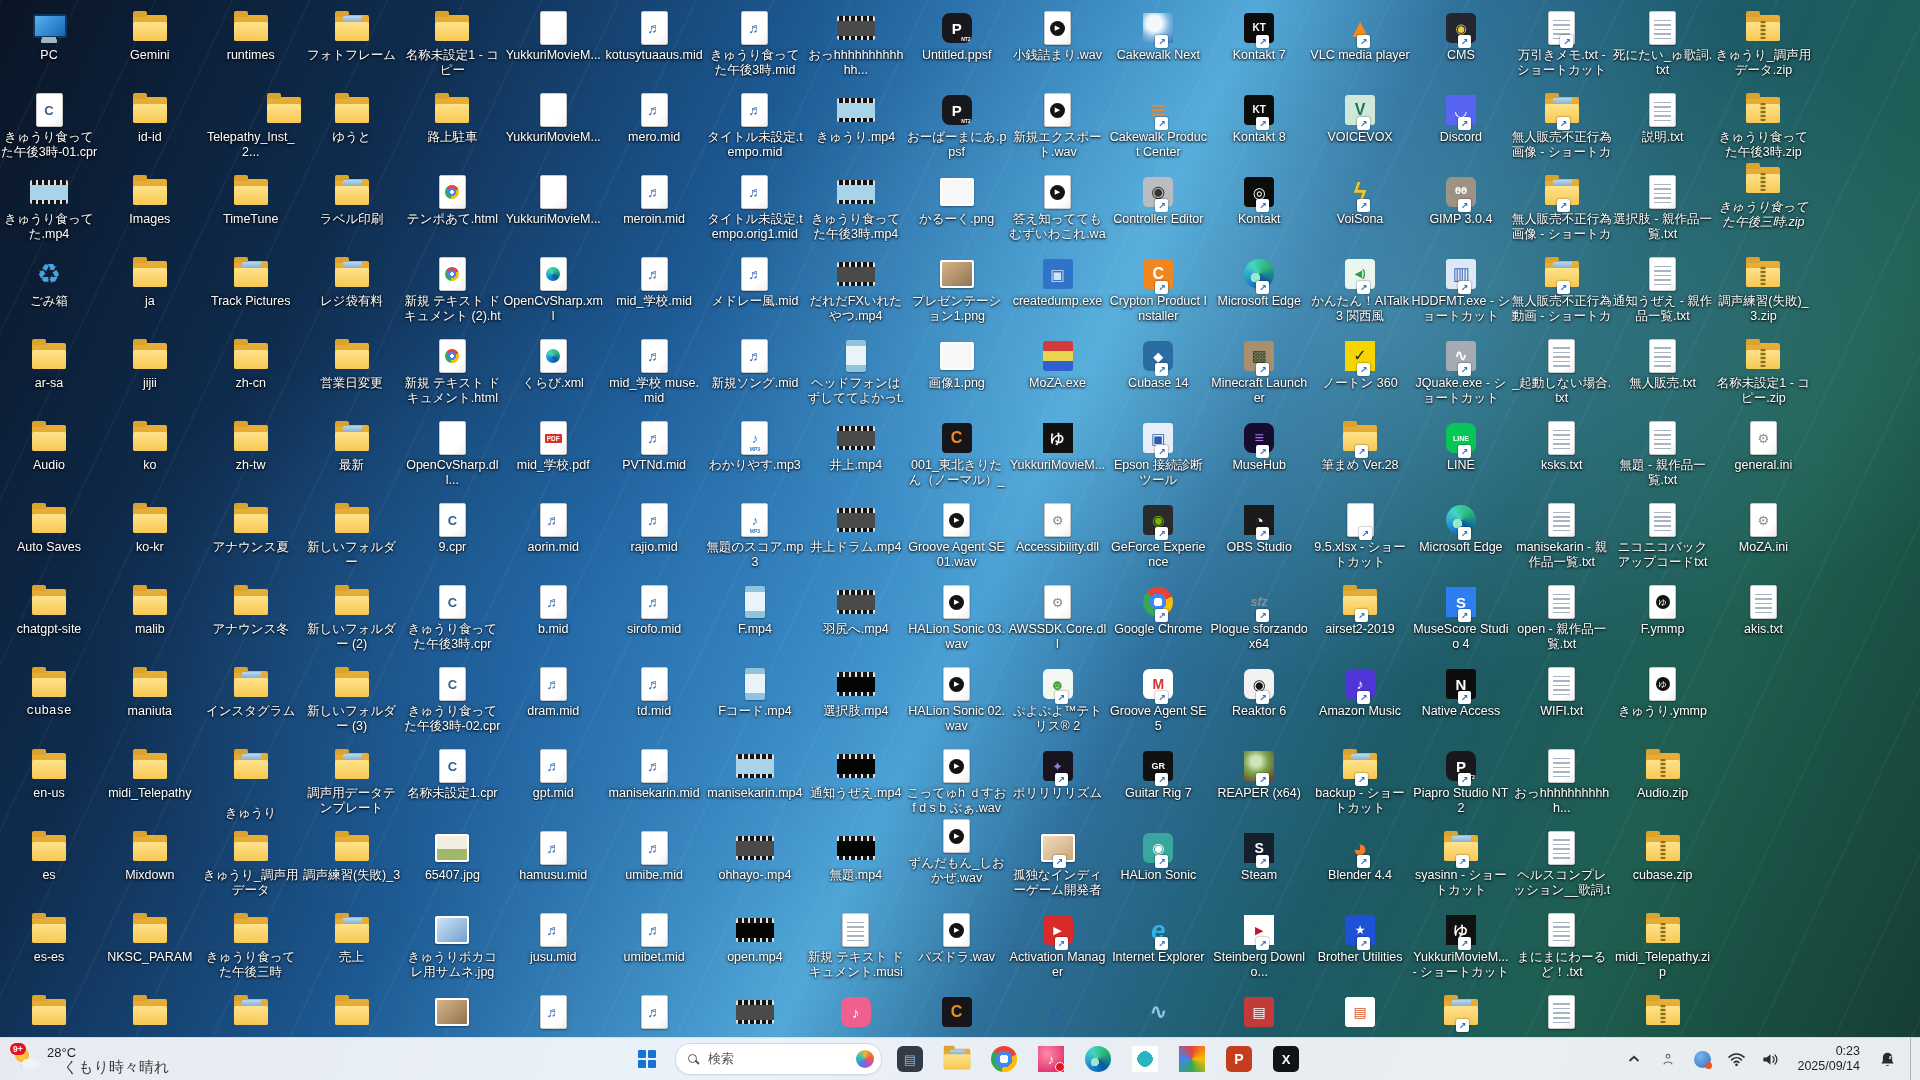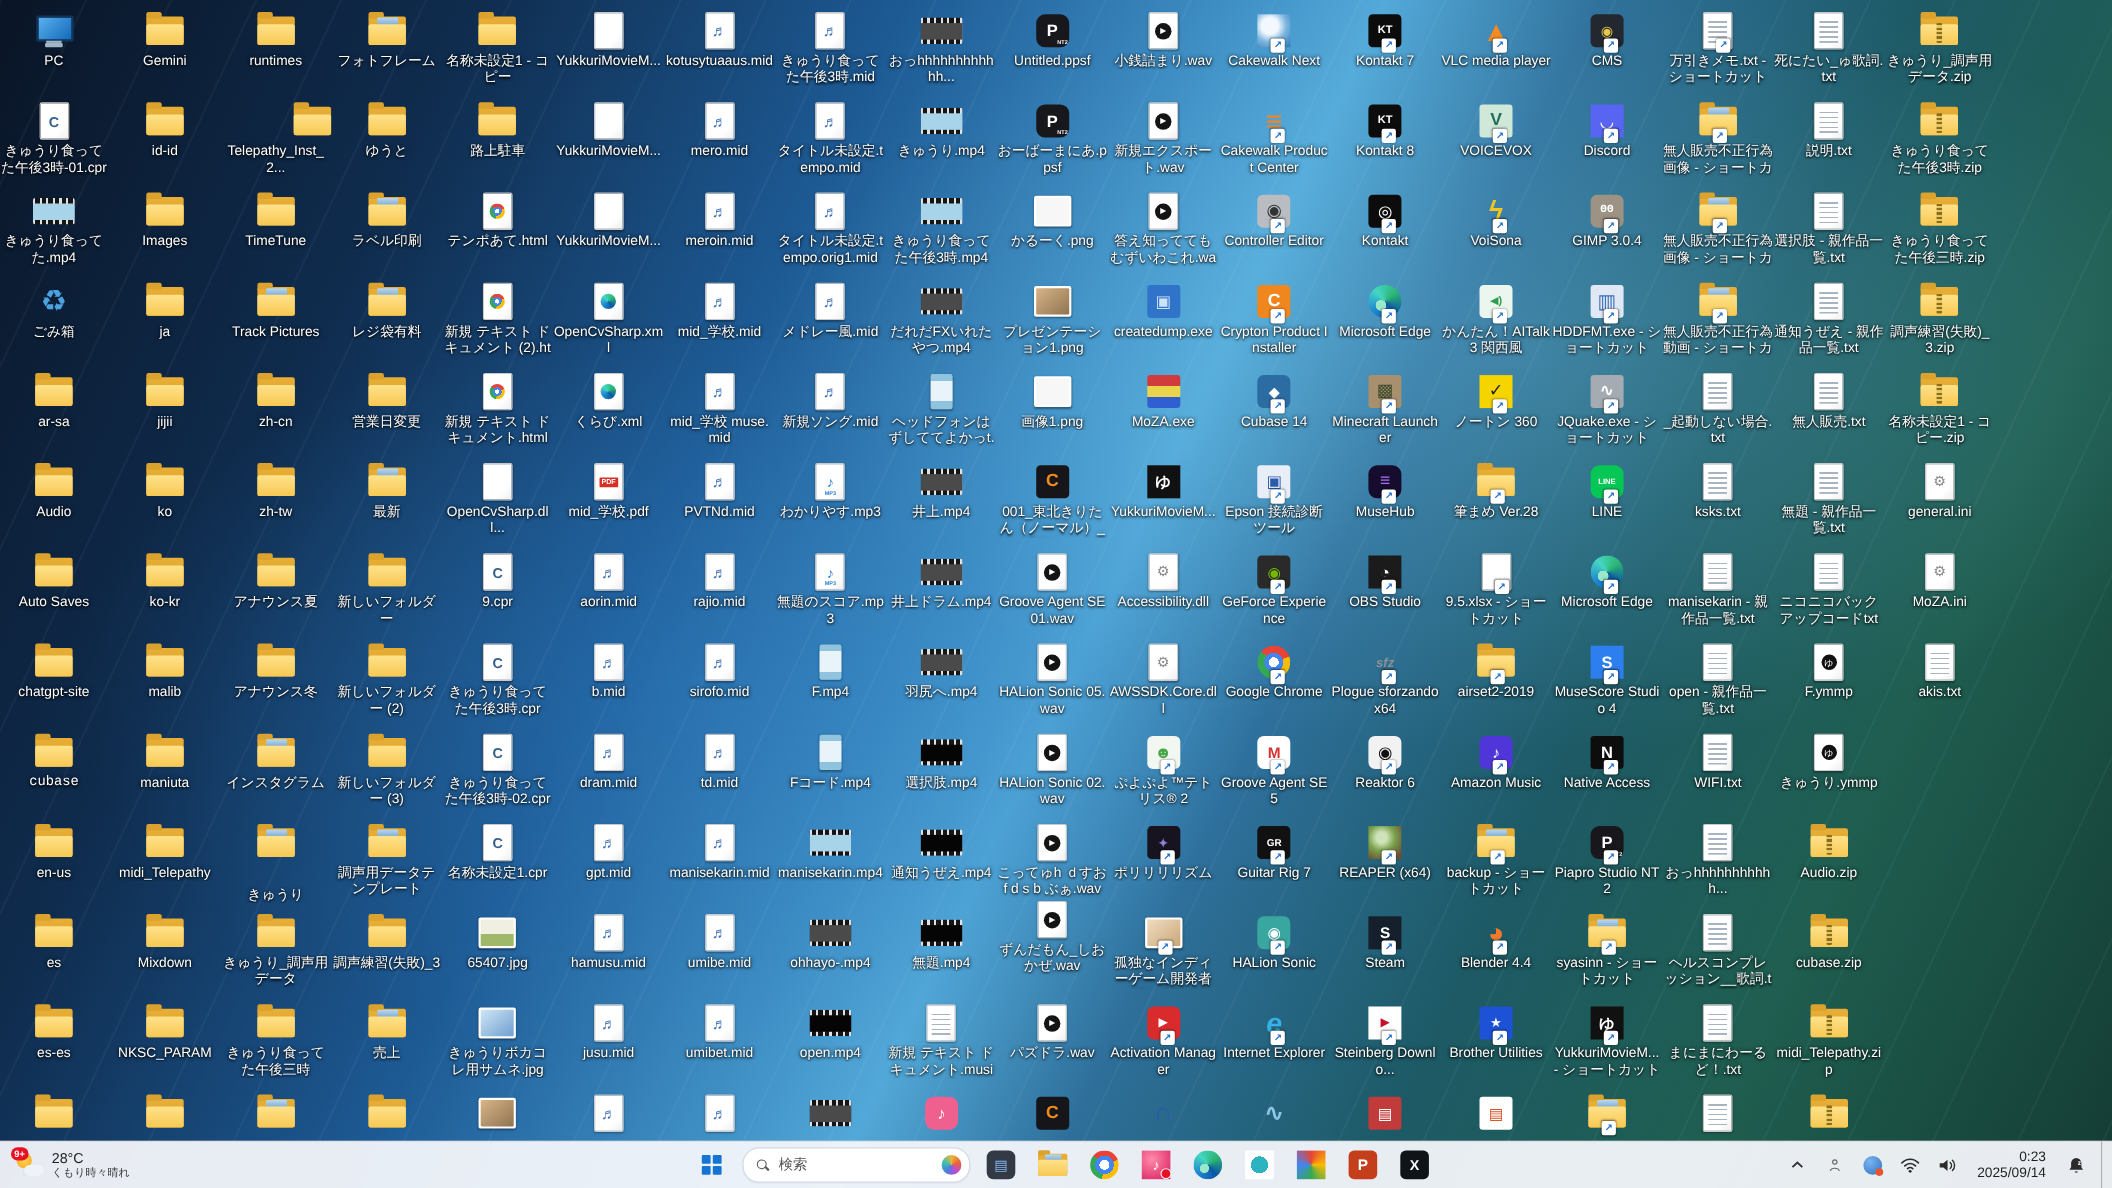--- a/index.html
+++ b/index.html
@@ -59,21 +59,21 @@
     color:#1e6fd0;font-size:9px;font-weight:bold;display:flex;align-items:center;justify-content:center;font-style:normal;z-index:5;}
   
   #taskbar{position:absolute;left:0;right:0;bottom:0;height:42px;background:rgba(243,246,250,.95);
     border-top:1px solid rgba(0,0,0,.08);z-index:10;color:#1f1f1f;}
   #weather{position:absolute;left:6px;top:0;bottom:0;display:flex;align-items:center;gap:7px;padding:0 8px;cursor:pointer;}
   .wicon{width:26px;height:24px;position:relative;}
   .wicon::before{content:'';position:absolute;left:1px;top:1px;width:14px;height:14px;border-radius:50%;background:radial-gradient(circle,#ffd34d,#f5a623);}
   .wicon::after{content:'';position:absolute;right:0;bottom:2px;width:18px;height:10px;border-radius:8px;background:#eef3f8;box-shadow:-4px 2px 0 -2px #dfe8f0;}
   .wbadge{position:absolute;left:-4px;top:-4px;background:#e81123;color:#fff;font-size:8.5px;font-weight:bold;border-radius:8px;padding:1px 3px;z-index:2;}
   .wtemp{font-size:13px;line-height:15px;}
-  .wcond{font-size:10px;line-height:13px;color:#3c3c3c;}
+  .wcond{font-size:15px;line-height:13px;color:#3c3c3c;margin-left:16px;}
   #center{position:absolute;left:628px;top:0;bottom:0;display:flex;align-items:center;gap:9px;}
   .tbtn{width:38px;height:36px;display:flex;align-items:center;justify-content:center;border-radius:5px;position:relative;cursor:pointer;}
   .winlogo{display:grid;grid-template-columns:8px 8px;grid-gap:2px;}
   .winlogo b{background:#1374d6;width:8px;height:8px;border-radius:1px;}
   #searchpill{width:205px;height:30px;border-radius:15px;background:#fff;border:1px solid #d4dae2;display:flex;align-items:center;cursor:pointer;box-shadow:0 1px 2px rgba(0,0,0,.06);}
   .mag{width:11px;height:11px;position:relative;margin:0 9px 0 12px;}
   .mag::before{content:'';position:absolute;left:0;top:0;width:7px;height:7px;border:1.8px solid #5a5a5a;border-radius:50%;}
   .mag::after{content:'';position:absolute;right:0;bottom:0;width:5px;height:1.8px;background:#5a5a5a;transform:rotate(45deg);transform-origin:right;}
   .searchtext{font-size:13px;color:#555;flex:1;}
   .copilot{width:18px;height:18px;border-radius:50%;margin-right:7px;
@@ -452,21 +452,21 @@
         <i class="sc">↗</i>
       </div>
       <div class="lbl">無人販売不正行為画像 - ショートカット</div>
     </div>
     <div class="dicon" style="left: 1612.6px; top: 174px;">
       <div class="ibx">
         <span class="ic-page lines"></span>
       </div>
       <div class="lbl">選択肢 - 親作品一覧.txt</div>
     </div>
-    <div class="dicon" style="left: 1713.45px; top: 174px;">
+    <div class="dicon" style="left: 1713.45px; top: 162px; font-style: italic;">
       <div class="ibx">
         <span class="ic-folder">
           <b class="zp"></b>
         </span>
       </div>
       <div class="lbl">きゅうり食ってた午後三時.zip</div>
     </div>
     <div class="dicon" style="left: -1px; top: 256px;">
       <div class="ibx">
         <span class="glyph" style="color:#4aa3e0;font-size:27px">♻</span>
@@ -1031,21 +1031,21 @@
         <span class="ic-film" style="--fc:#4a4a4a"></span>
       </div>
       <div class="lbl">羽尻へ.mp4</div>
     </div>
     <div class="dicon" style="left: 906.65px; top: 584px;">
       <div class="ibx">
         <span class="ic-page">
           <i class="wdot">▶</i>
         </span>
       </div>
-      <div class="lbl">HALion Sonic 05.wav</div>
+      <div class="lbl">HALion Sonic 03.wav</div>
     </div>
     <div class="dicon" style="left: 1007.5px; top: 584px;">
       <div class="ibx">
         <span class="ic-page">
           <i class="pg" style="color:#8a8a8a;font-size:13px">⚙</i>
         </span>
       </div>
       <div class="lbl">AWSSDK.Core.dll</div>
     </div>
     <div class="dicon" style="left: 1108.35px; top: 584px;">

